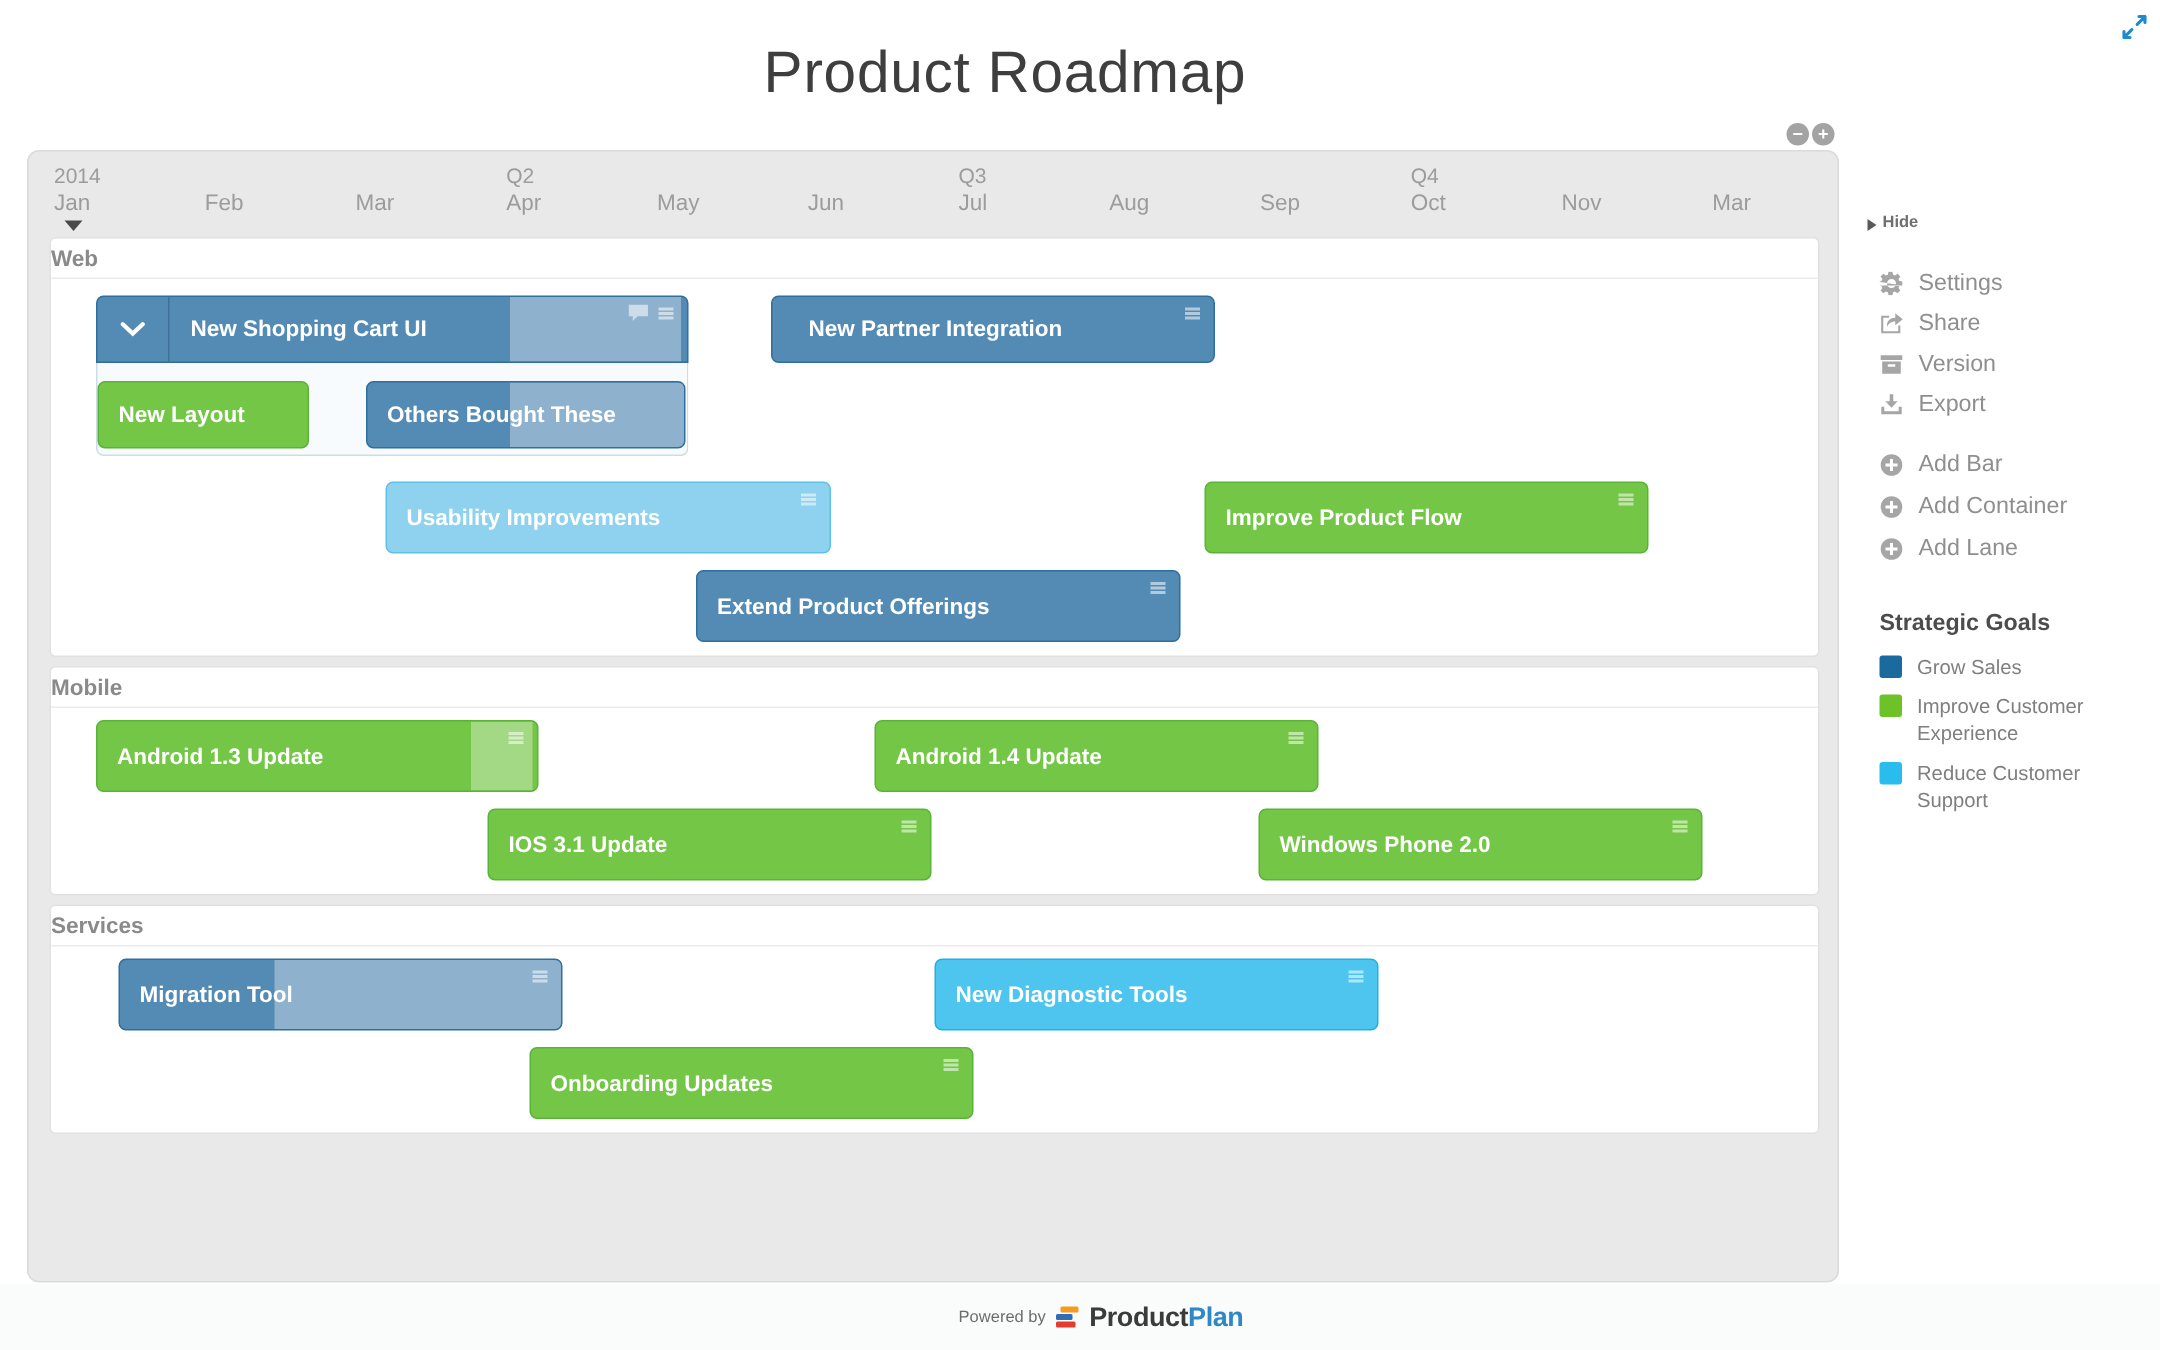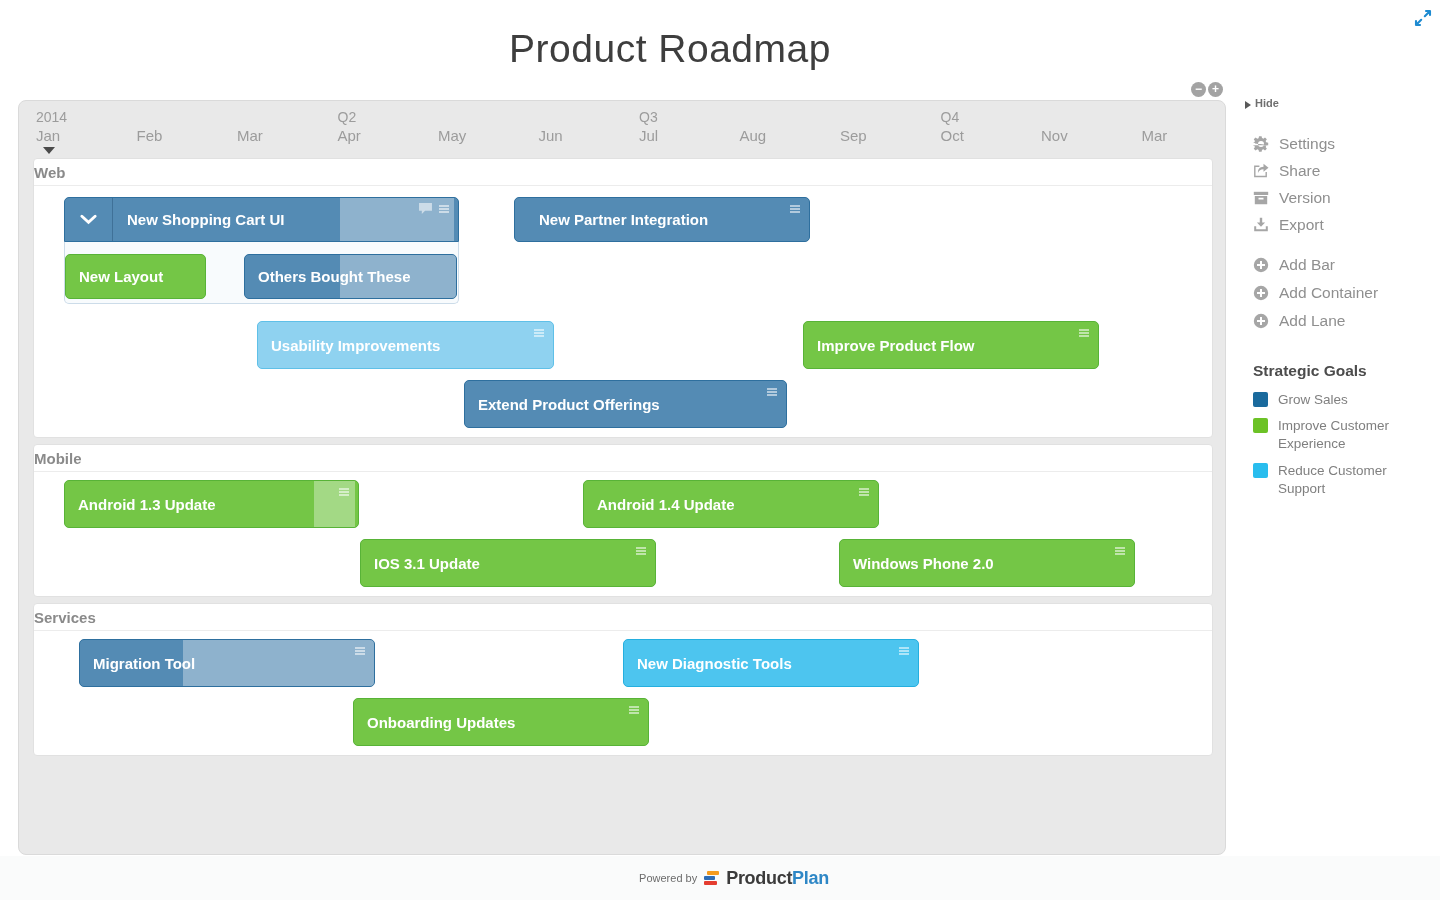--- a/index.html
+++ b/index.html
@@ -69,21 +69,21 @@
     display:flex; align-items:center; justify-content:center; cursor:pointer;
   }
   .container-body {
     position:absolute; background:#f8fbfd; border:1px solid #ccdce9; border-top:none;
     border-radius:0 0 5px 5px;
   }
   .bar.two-line { align-items:flex-start; padding-top:7px; line-height:1.35; padding-right:20px; }
 
   
   .sidebar { position:absolute; top:97px; left:1245px; width:185px; }
-  .hide-row { display:flex; align-items:flex-end; gap:4px; font-size:11px; font-weight:bold; color:#6f6f6f; cursor:pointer; }
+  .hide-row { display:flex; align-items:flex-end; gap:4px; font-size:11px; font-weight:bold; color:#6f6f6f; cursor:pointer;margin-top:45px; }
   .hide-caret { width:0; height:0; border-top:4px solid transparent; border-bottom:4px solid transparent; border-left:6px solid #595959; }
   .side-group { margin-left:8px; }
   .side-menu { margin-top:21px; }
   .side-item { display:flex; align-items:center; gap:10px; height:27px; font-size:15.5px; color:#8f8f8f; cursor:pointer; }
   .side-actions { margin-top:13px; }
   .side-actions .side-item { height:28px; }
   .goals { margin-top:27px; margin-left:8px; }
   .goals-title { font-size:15.5px; font-weight:bold; color:#4c4c4c; margin-bottom:11px; }
   .goal-item { display:flex; gap:10px; margin-bottom:8px; }
   .goal-swatch { width:15px; height:15px; border-radius:2px; flex:0 0 15px; margin-top:1px; }
@@ -236,21 +236,21 @@
         <span>Android 1.3 Update</span>
         <div class="progress" style="left:85%; right:1%;"></div>
         <span class="menu-icon"></span>
       </div>
 
       <div class="bar green" style="left:549px; top:35px; width:296px; height:48px;">
         <span>Android 1.4 Update</span>
         <span class="menu-icon"></span>
       </div>
 
-      <div class="bar green" style="left:326px; top:94px; width:296px; height:48px;">
+      <div class="bar green" style="left:291px; top:94px; width:296px; height:48px;">
         <span>IOS 3.1 Update</span>
         <span class="menu-icon"></span>
       </div>
 
       <div class="bar green" style="left:805px; top:94px; width:296px; height:48px;">
         <span>Windows Phone 2.0</span>
         <span class="menu-icon"></span>
       </div>
     </div>
 

